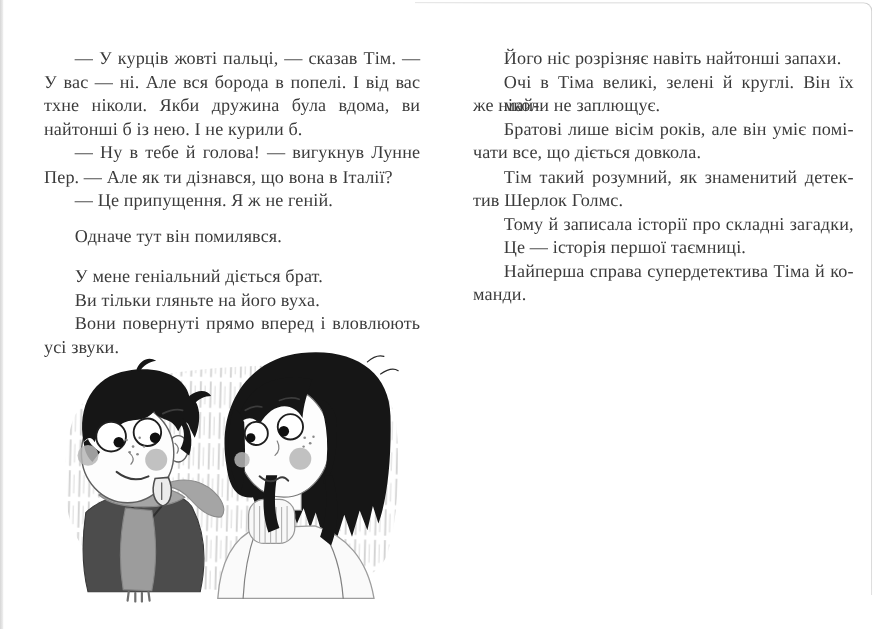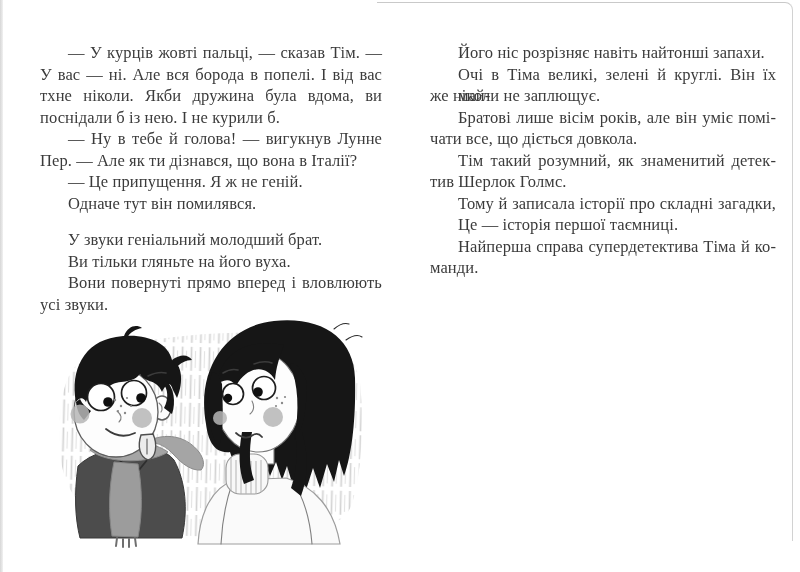--- a/index.html
+++ b/index.html
@@ -65,26 +65,26 @@
 <div class="screen">
 
   <div class="scan-edge-left"></div>
   <div class="page-edge-right"></div>
 
   <section class="page page-left">
     <div class="textblock">
         <div class="line indent just">— У курців жовті пальці, — сказав Тім. —</div>
         <div class="line just">У вас — ні. Але вся борода в попелі. І від вас</div>
         <div class="line just">тхне ніколи. Якби дружина була вдома, ви</div>
-        <div class="line">поснідали б із нею. І не курили б.</div>
+        <div class="line">найтонші б із нею. І не курили б.</div>
         <div class="line indent just">— Ну в тебе й голова! — вигукнув Лунне</div>
         <div class="line">Пер. — Але як ти дізнався, що вона в Італії?</div>
         <div class="line indent">— Це припущення. Я ж не геній.</div>
-        <div class="line indent" style="margin-top: 0;">Одначе тут він помилявся.</div>
-        <div class="line indent" style="margin-top: 15px;">У звуки геніальний молодший брат.</div>
+        <div class="line indent" style="margin-top: 11px;">Одначе тут він помилявся.</div>
+        <div class="line indent" style="margin-top: 15px;">У мене геніальний діється брат.</div>
         <div class="line indent">Ви тільки гляньте на його вуха.</div>
         <div class="line indent just">Вони повернуті прямо вперед і вловлюють</div>
         <div class="line">усі звуки.</div>
       </div>
 
     <svg class="illustration" viewBox="0 0 326 234" xmlns="http://www.w3.org/2000/svg">
       <defs>
         <pattern id="hatch" width="9" height="28" patternUnits="userSpaceOnUse" patternTransform="rotate(1.5)">
           <line class="hatchA" x1="2.5" y1="1" x2="2.5" y2="25"></line>
           <line class="hatchB" x1="6.5" y1="5" x2="6.5" y2="22"></line>

